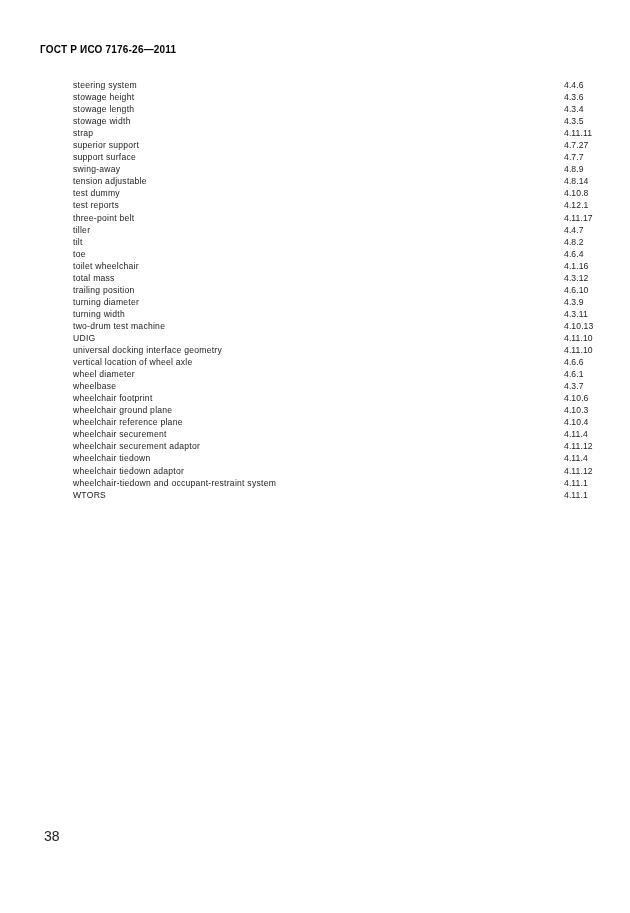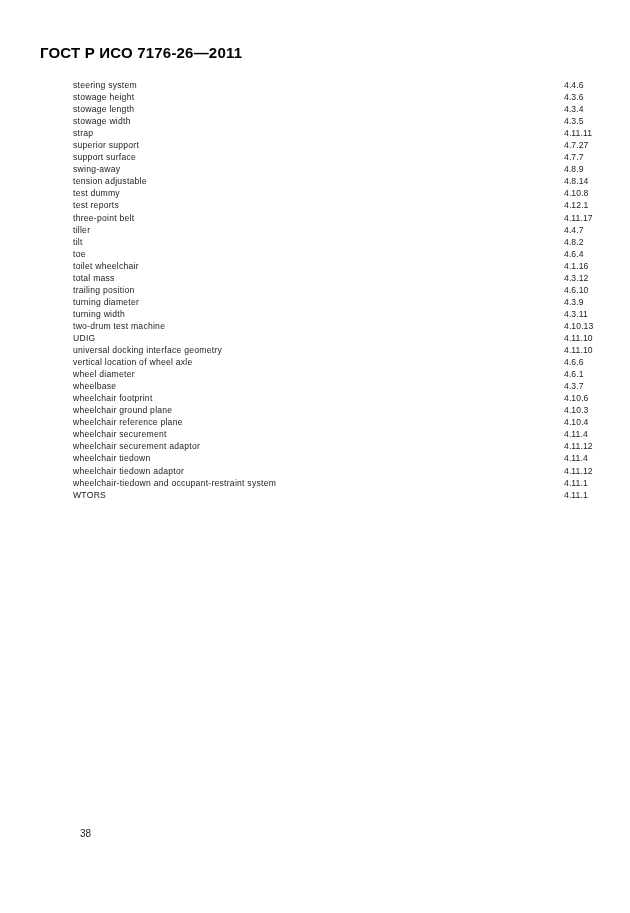--- a/index.html
+++ b/index.html
@@ -17,21 +17,21 @@
   }
   .page {
     position: absolute;
     inset: 0;
     background: #ffffff;
   }
   .doc-header {
     position: absolute;
     left: 40px;
     top: 44px;
-    font-size: 15px;
+    font-size: 10px;
     font-weight: bold;
     letter-spacing: 0.2px;
     color: #000000;
     white-space: nowrap;
   }
   .index-list {
     position: absolute;
     left: 44px;
     top: 79px;
     width: 520px;
@@ -54,23 +54,22 @@
   .ref {
     position: absolute;
     left: 491px;
     top: 0;
     letter-spacing: 0.1px;
   }
   .page-number {
     position: absolute;
     left: 44px;
     top: 828px;
-    font-size: 10px;
+    font-size: 14px;
     color: #222222;
-    margin-left: 36px;
   }
 </style>
 </head>
 <body>
 
 <div class="page">
 
   <div class="doc-header">ГОСТ Р ИСО 7176-26—2011</div>
 
   <div class="index-list">

